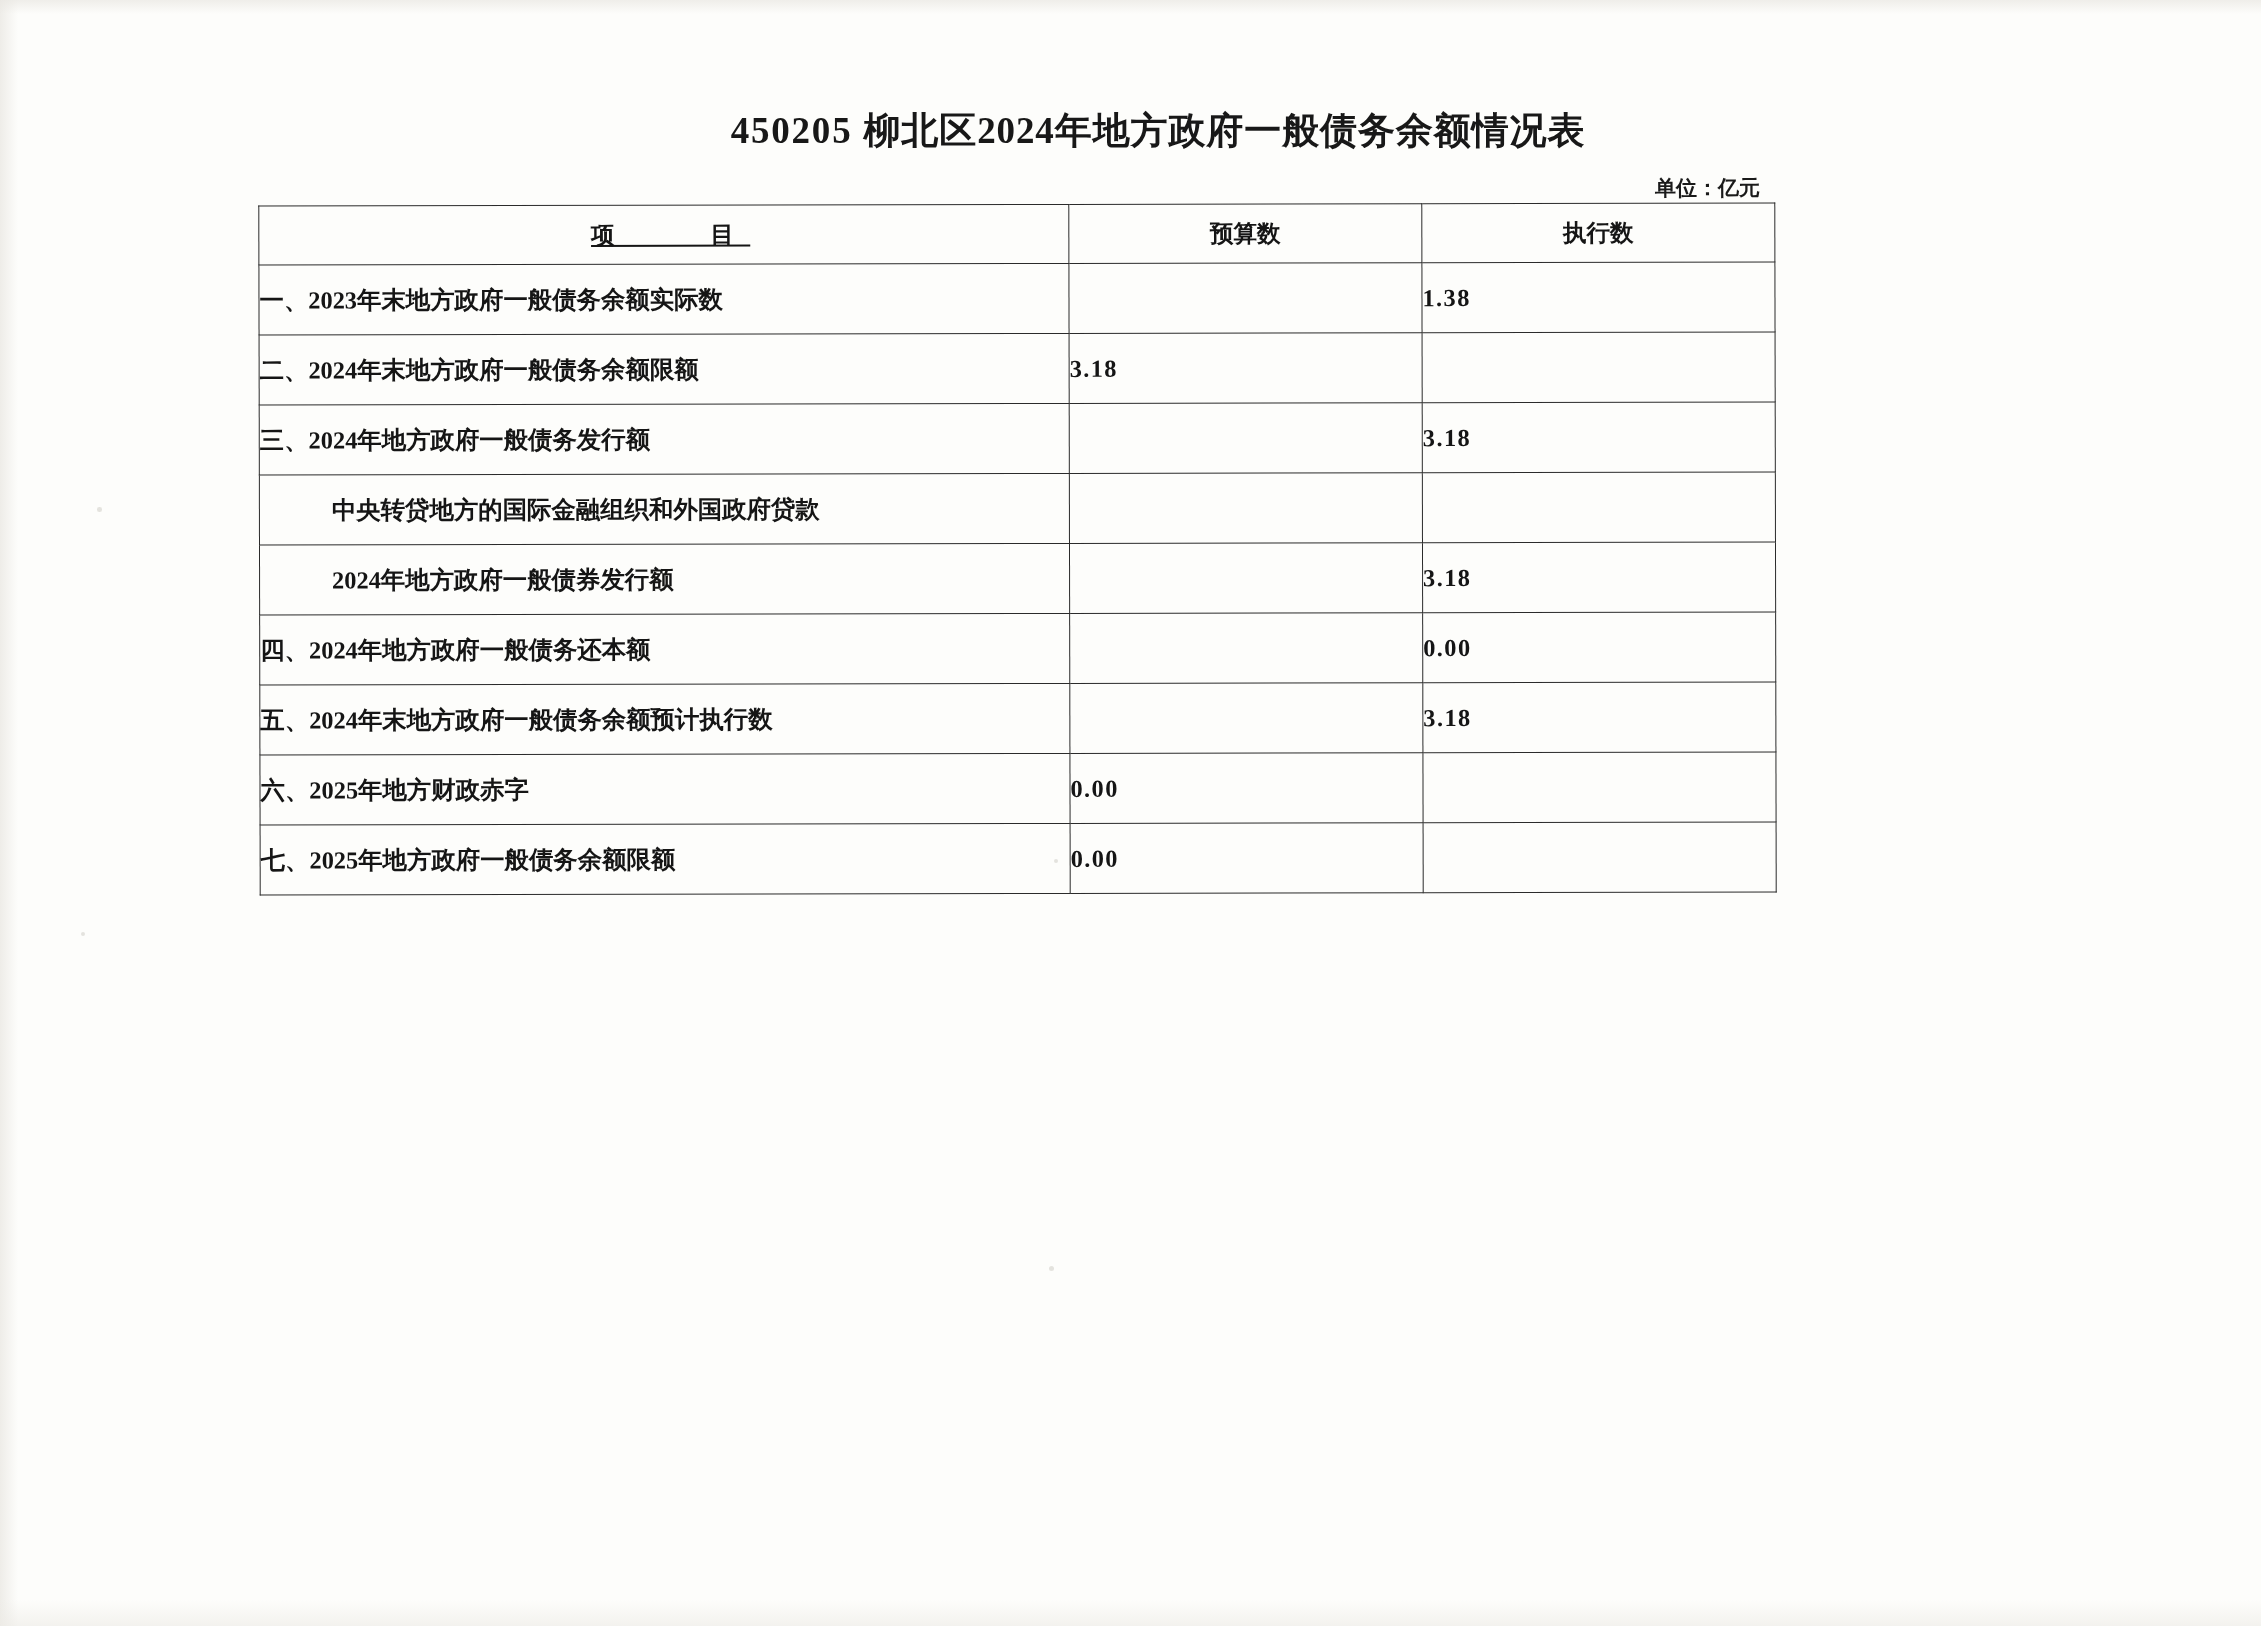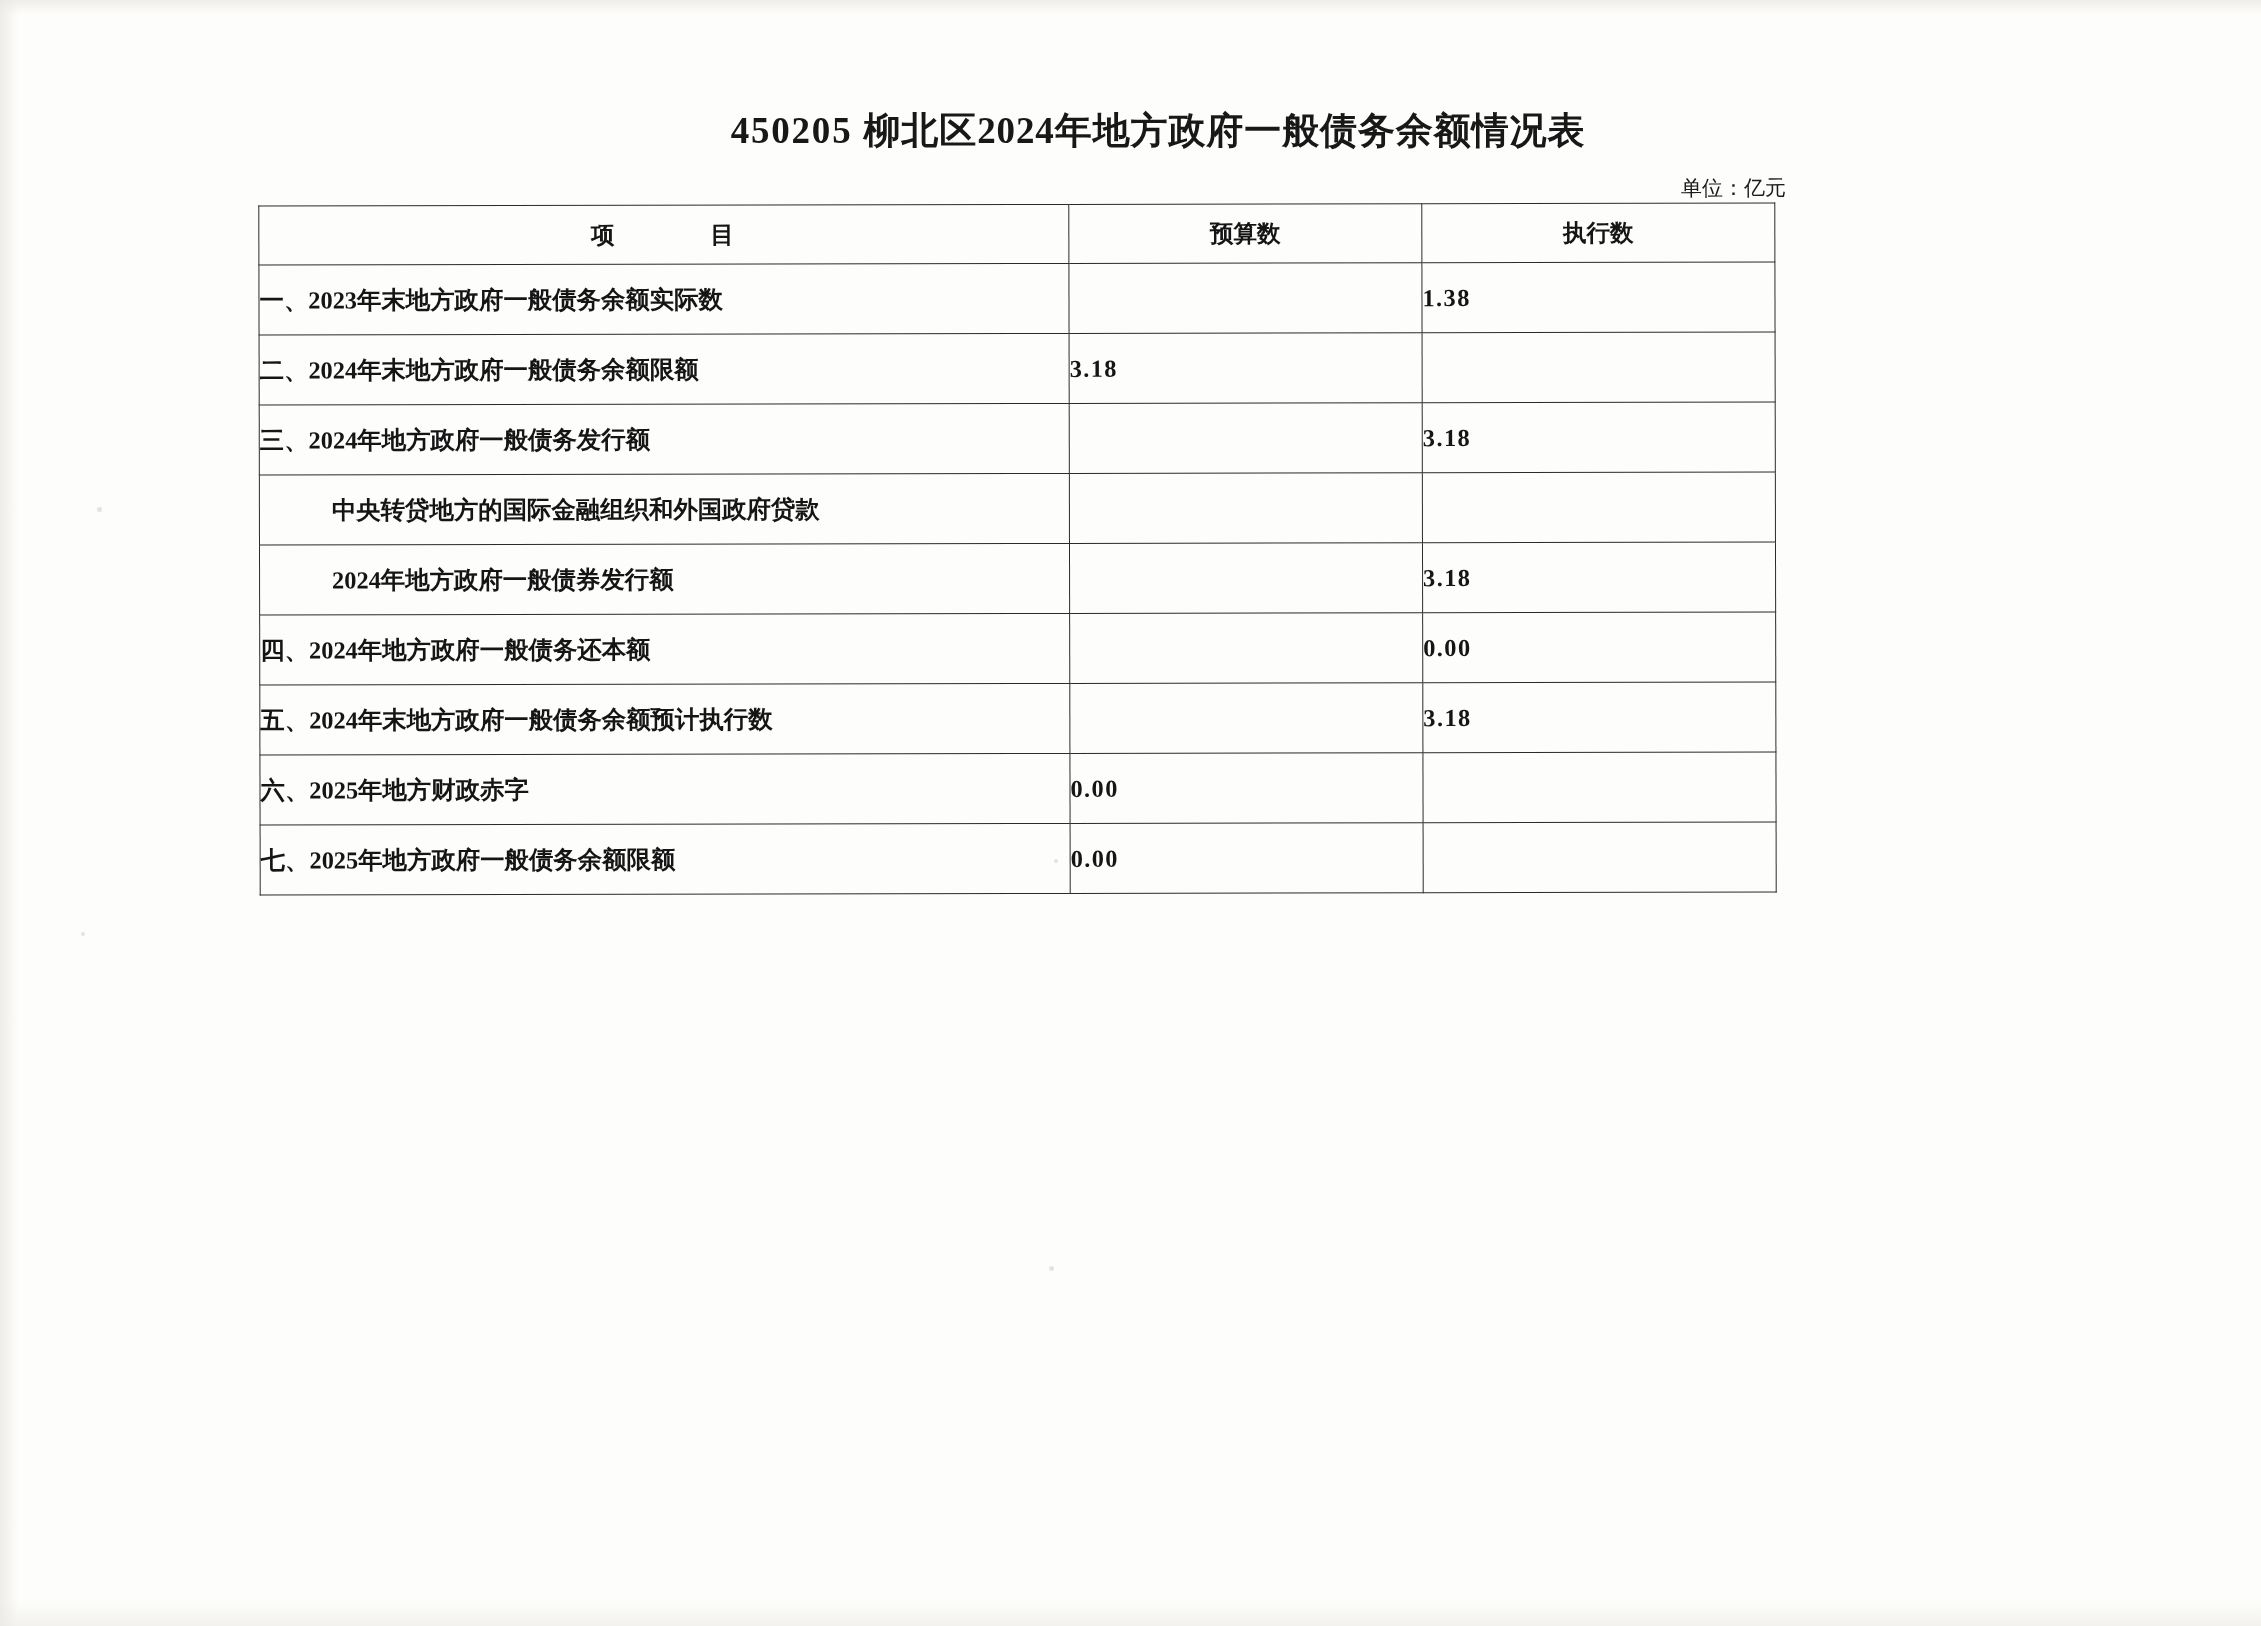--- a/index.html
+++ b/index.html
@@ -60,24 +60,24 @@
     color: #181818;
     font-family: "Liberation Serif", "DejaVu Serif", serif;
   }
   .doc-title .code {
     letter-spacing: 1.8px;
     margin-right: 11px;
   }
 
   .unit-label {
     position: absolute;
-    right: 530px;
+    right: 556px;
     top: 174px;
     font-size: 21px;
-    font-weight: normal;
+    font-weight: bold;
     color: #1a1a1a;
     transform: rotate(-0.4deg);
   }
 
   table.budget-table {
     position: absolute;
     left: 259px;
     top: 204px;
     width: 1515px;
     border-collapse: collapse;
@@ -100,20 +100,21 @@
     text-align: center;
     font-weight: bold;
   }
   col.c-item { width: 810px; }
   col.c-budget { width: 353px; }
   col.c-exec { width: 353px; }
 
   .hdr-item-text {
     letter-spacing: 16.3px;
     padding-left: 13.6px;
+    text-decoration: underline;
   }
 
   td.item-cell {
     text-align: left;
     padding-left: 19px;
     white-space: nowrap;
   }
   td.item-cell.indent {
     padding-left: 72px;
   }

